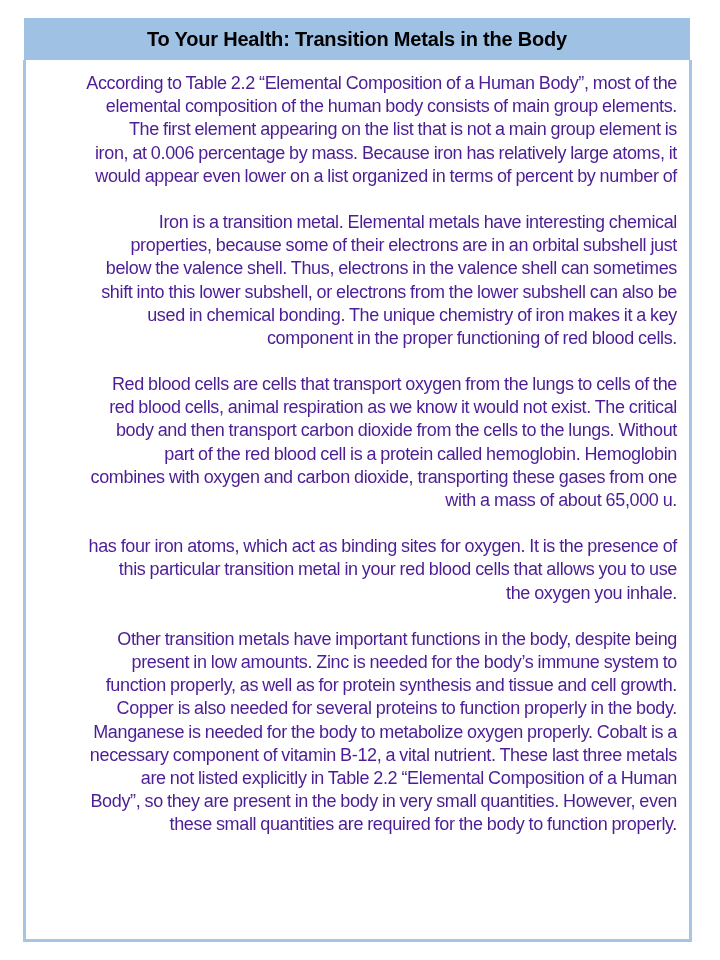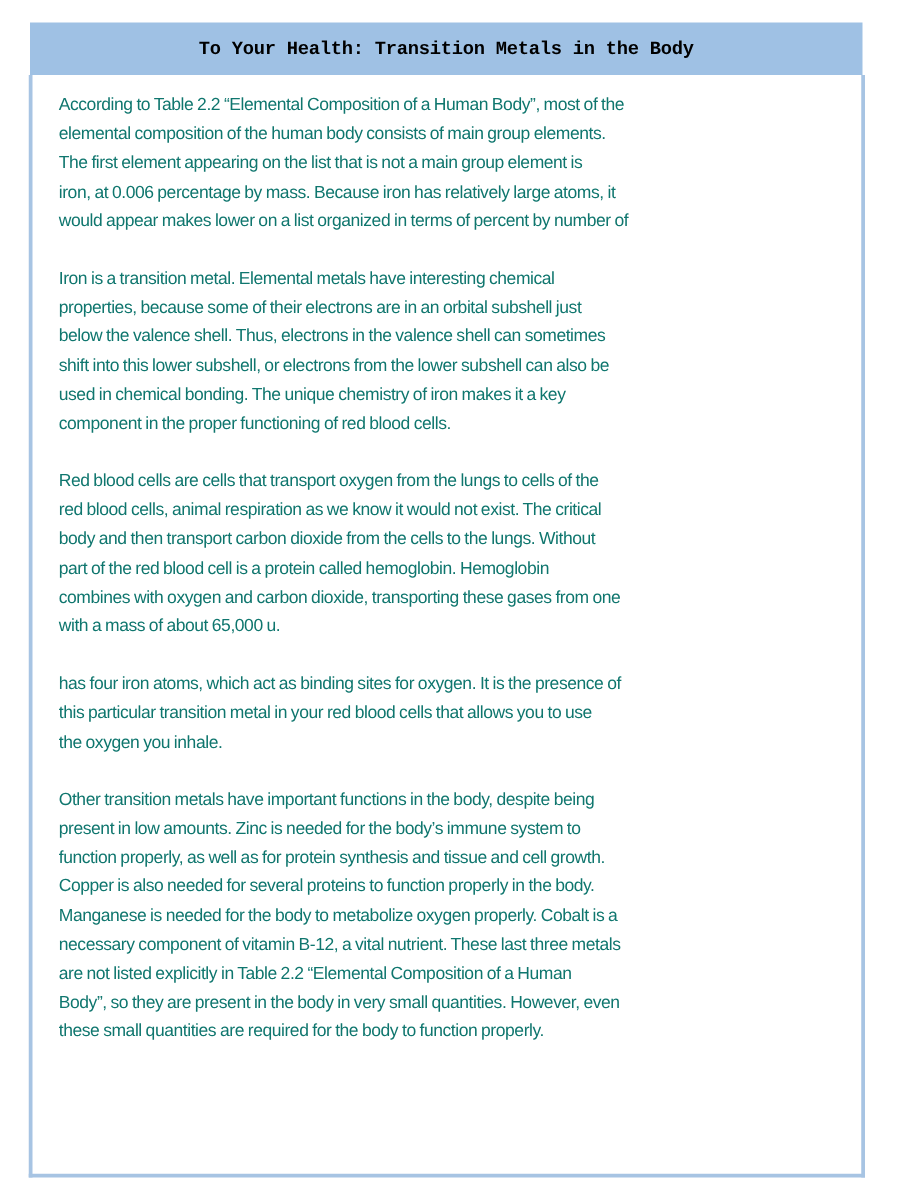--- a/index.html
+++ b/index.html
@@ -3,50 +3,50 @@
 <meta charset="utf-8">
 <style>
   html, body { margin: 0; padding: 0; background: #ffffff; }
   body { width: 720px; height: 960px; position: relative; overflow: hidden; }
   .header {
     position: absolute; left: 24px; top: 18px; width: 666px; height: 42px;
     background: #9fc1e4;
     display: flex; align-items: center; justify-content: center;
   }
   .header-title {
-    font-family: Liberation Mono, monospace; font-weight: bold;
-    font-size: 15px; color: #000; letter-spacing: -0.2px;
+    font-family: Liberation Sans, sans-serif; font-weight: bold;
+    font-size: 20px; color: #000; letter-spacing: -0.2px;
   }
   .body-box {
     position: absolute; left: 23px; top: 60px; width: 663px; height: 879px;
     border: 3px solid #a7c4e3; border-top: none; background: #fff;
   }
   .content {
     position: absolute; left: 21px; top: 12px; width: 630px;
-    font-family: "Liberation Sans", sans-serif; font-size: 14px;
-    color: #0f766e; letter-spacing: -0.35px; word-spacing: -0.5px;
+    font-family: "Liberation Sans", sans-serif; font-size: 18px;
+    color: #4c1d95; letter-spacing: -0.35px; word-spacing: -0.5px; text-align: right;
   }
   .para { margin: 0 0 23px 0; }
   .line { display: block; height: 23.2px; line-height: 23.2px; white-space: nowrap; }
 </style>
 </head>
 <body>
 
 <div class="header">
   <span class="header-title">To Your Health: Transition Metals in the Body</span>
 </div>
 
 <div class="body-box">
   <div class="content" id="content">
       <div class="para">
         <span class="line">According to Table 2.2 “Elemental Composition of a Human Body”, most of the</span>
         <span class="line">elemental composition of the human body consists of main group elements.</span>
         <span class="line">The first element appearing on the list that is not a main group element is</span>
         <span class="line">iron, at 0.006 percentage by mass. Because iron has relatively large atoms, it</span>
-        <span class="line">would appear makes lower on a list organized in terms of percent by number of</span>
+        <span class="line">would appear even lower on a list organized in terms of percent by number of</span>
       </div>
       <div class="para">
         <span class="line">Iron is a transition metal. Elemental metals have interesting chemical</span>
         <span class="line">properties, because some of their electrons are in an orbital subshell just</span>
         <span class="line">below the valence shell. Thus, electrons in the valence shell can sometimes</span>
         <span class="line">shift into this lower subshell, or electrons from the lower subshell can also be</span>
         <span class="line">used in chemical bonding. The unique chemistry of iron makes it a key</span>
         <span class="line">component in the proper functioning of red blood cells.</span>
       </div>
       <div class="para">

